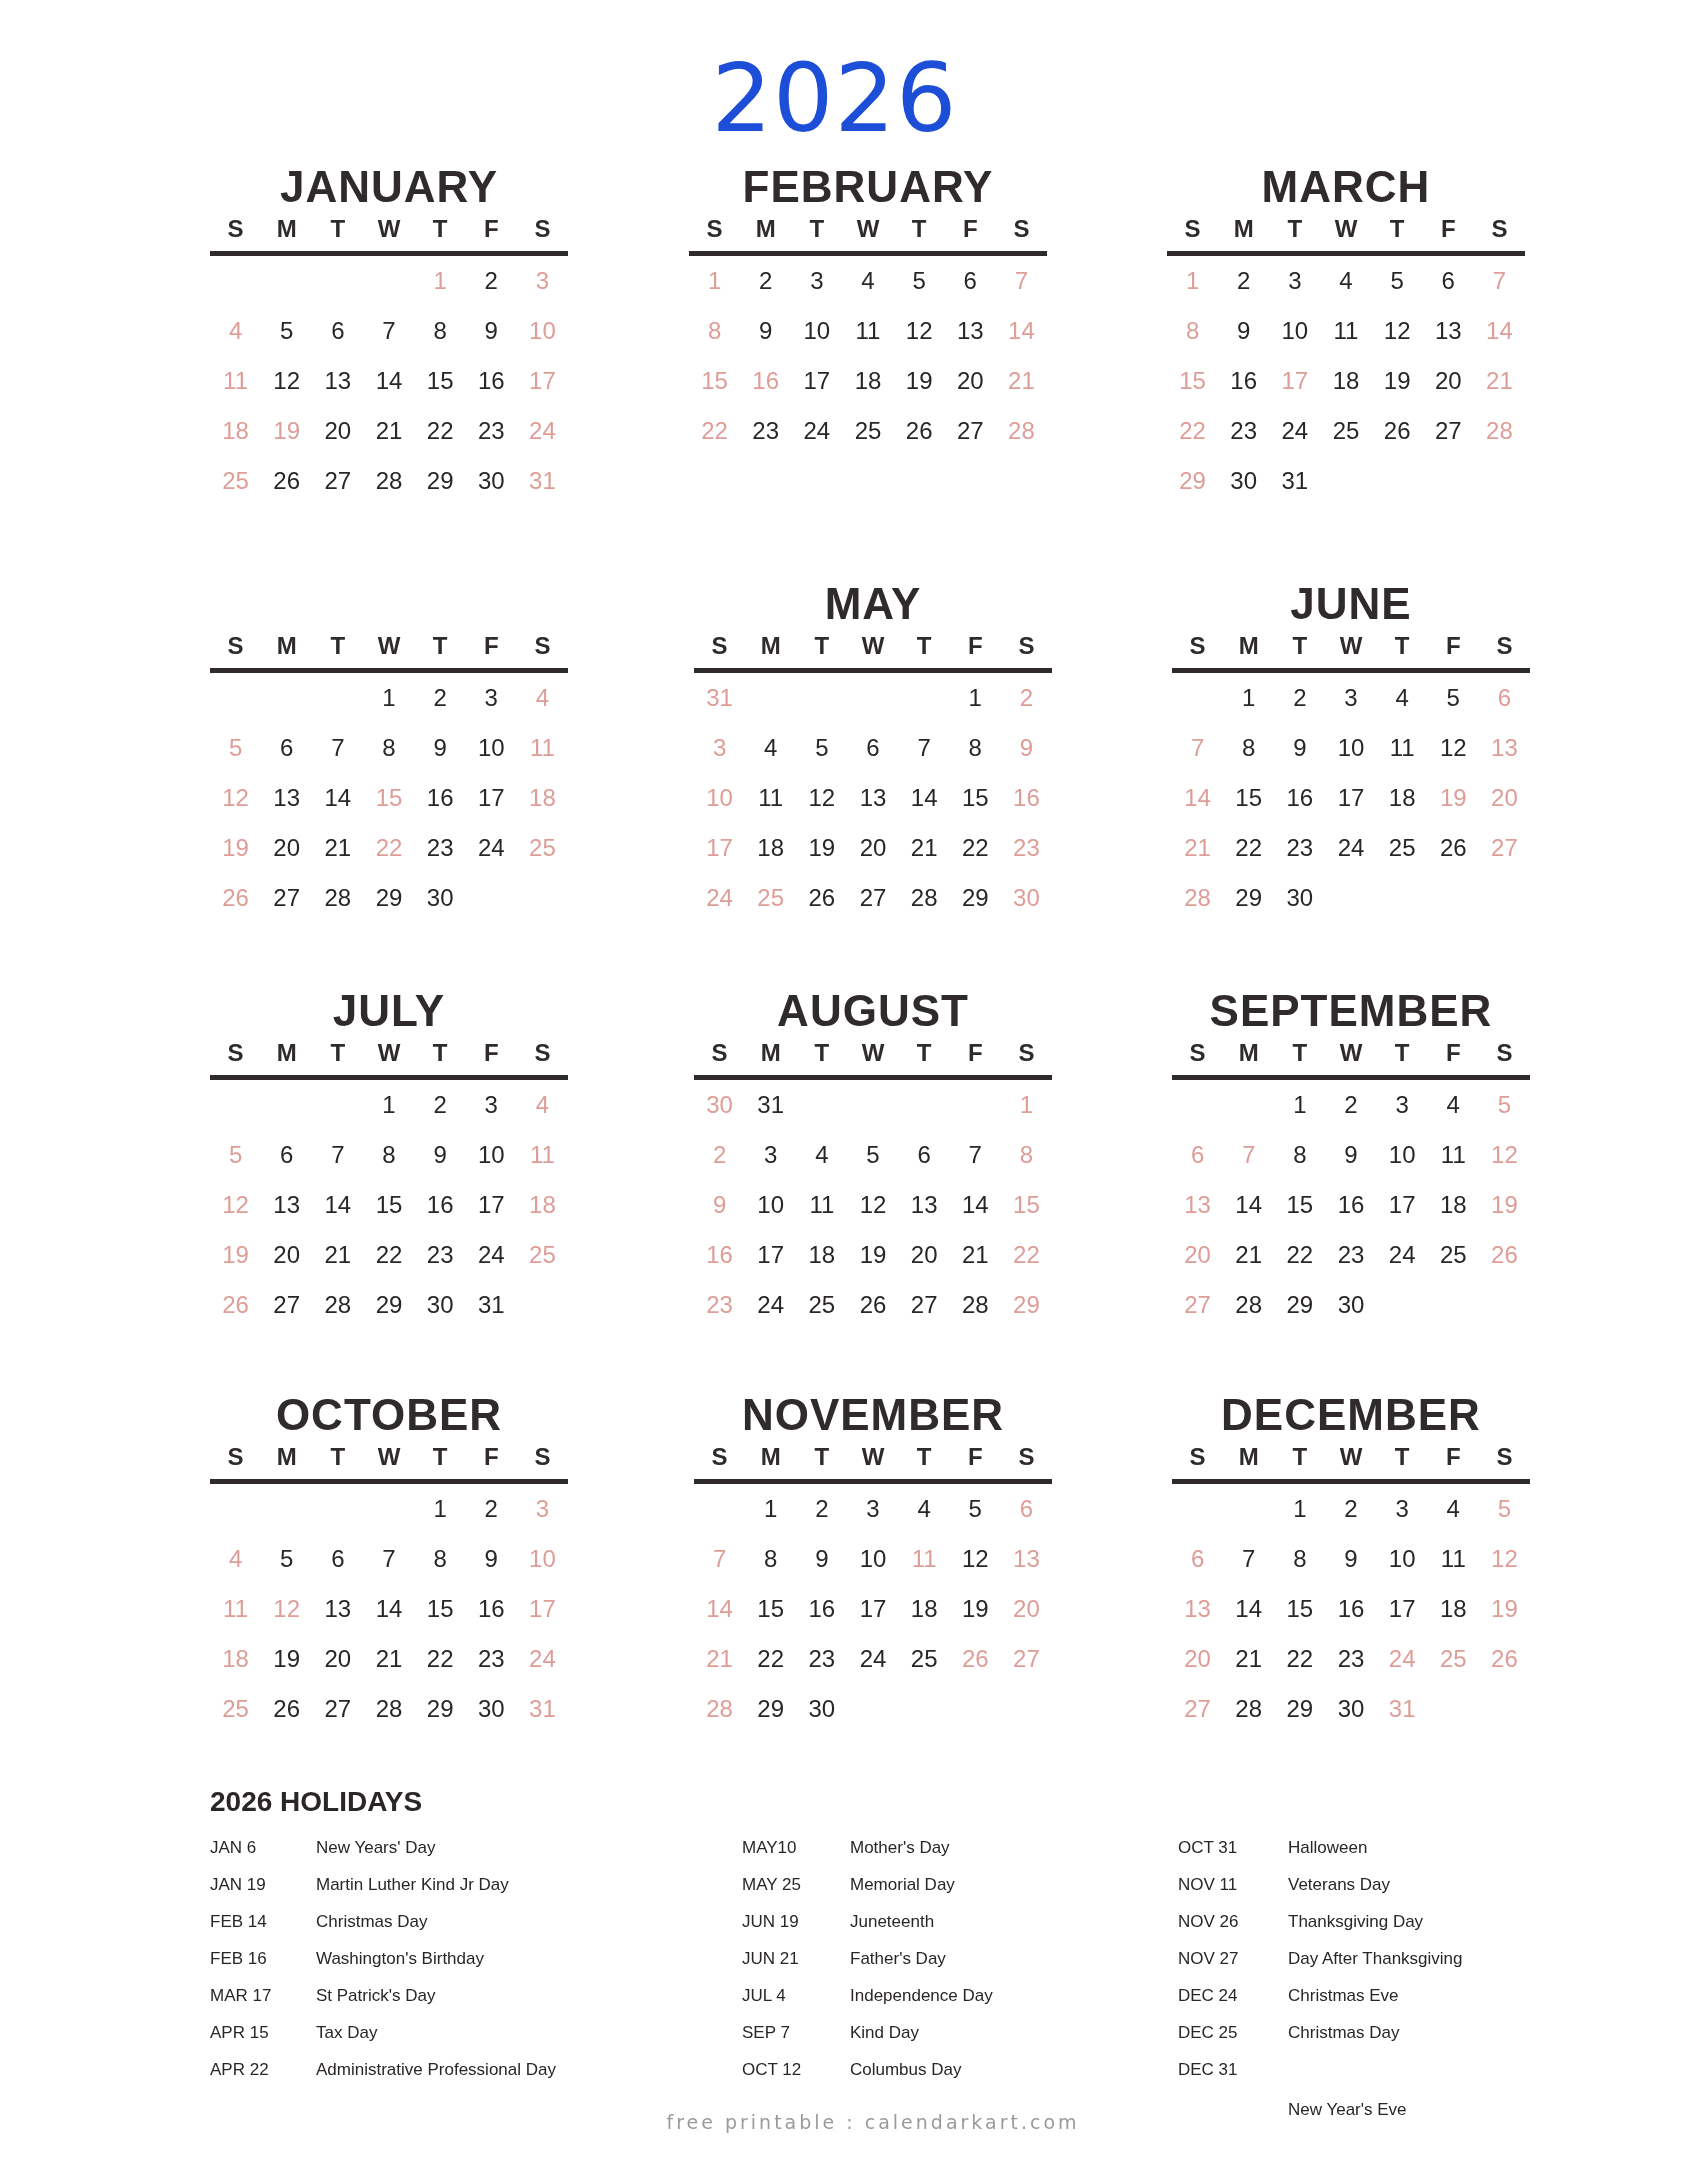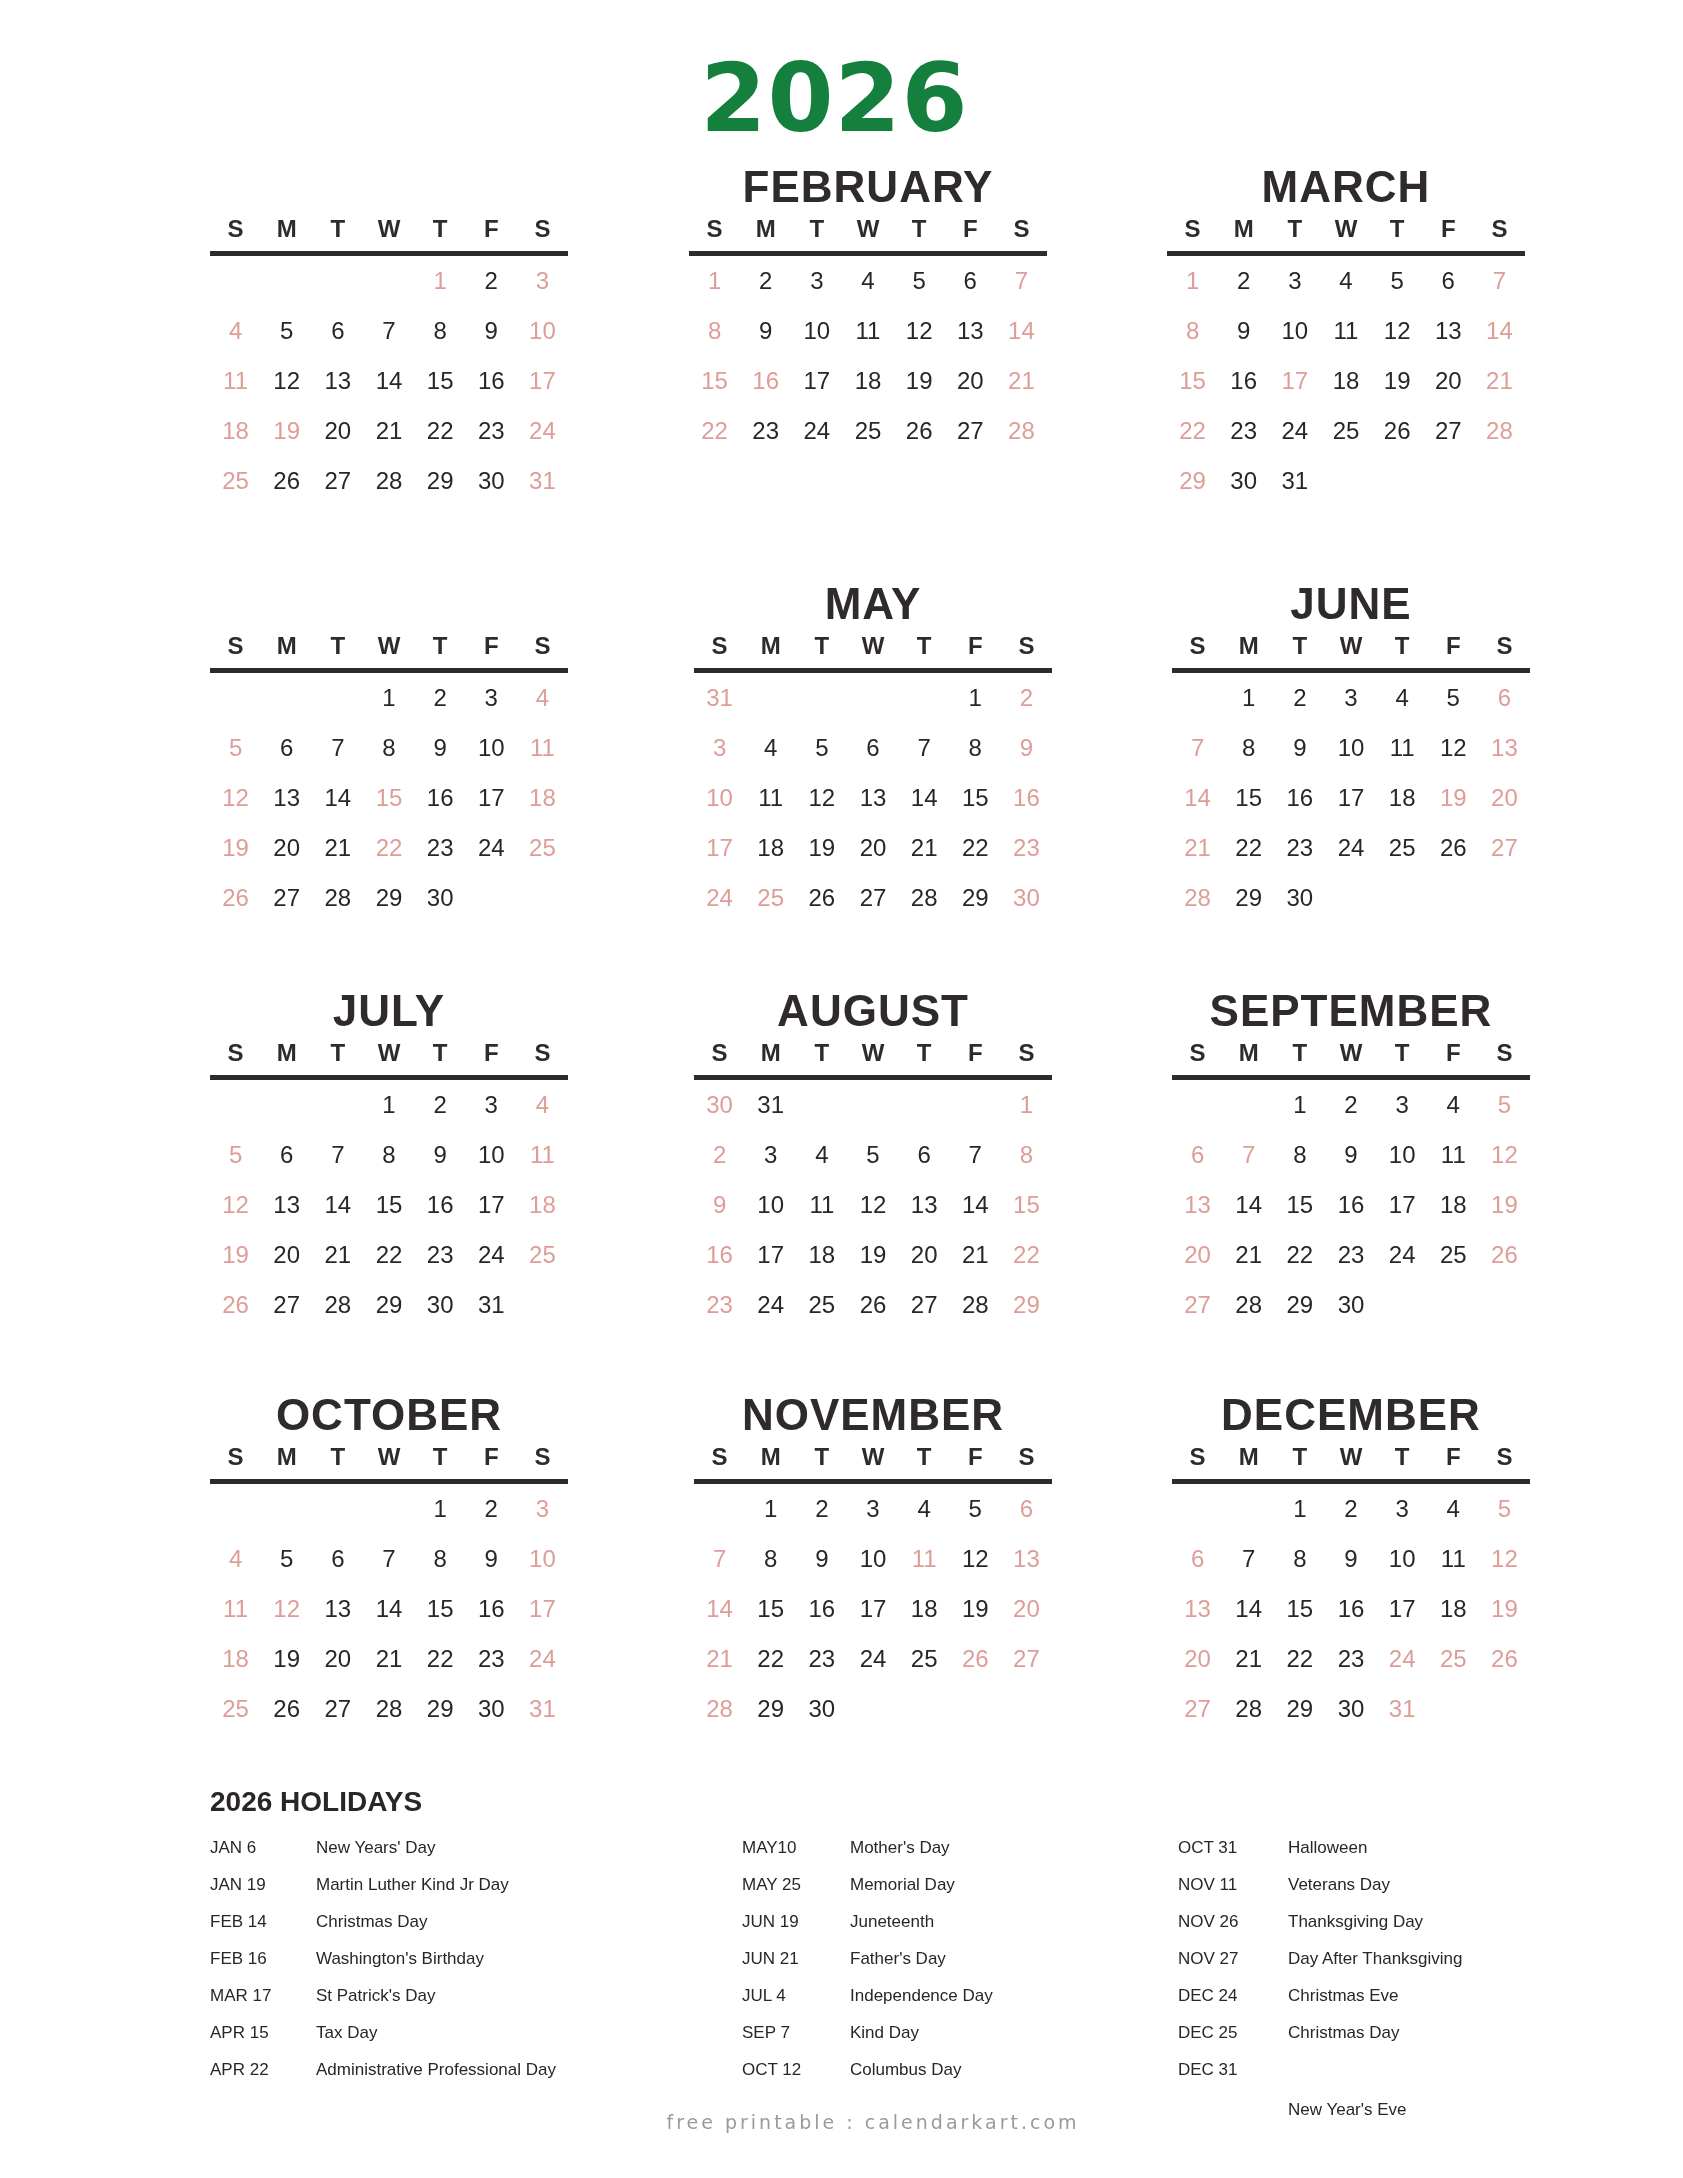--- a/index.html
+++ b/index.html
@@ -1,20 +1,20 @@
 <!DOCTYPE html>
 <html><head>
 <meta charset="utf-8">
 <style>
   html, body { margin:0; padding:0; background:#ffffff; }
   body { width:1683px; height:2178px; position:relative; overflow:hidden;
          font-family:"Liberation Sans", "DejaVu Sans", sans-serif; color:#2f2a2b; }
   .year { position:absolute; left:0; width:1669px; top:44px; text-align:center;
-          font-family:"DejaVu Sans", sans-serif; font-weight:bold; font-size:95px;
-          letter-spacing:1px; color:#15803d; line-height:109px; }
+          font-family:"DejaVu Sans", sans-serif; font-weight:normal; font-size:95px;
+          letter-spacing:1px; color:#1d4ed8; line-height:109px; }
   .month { position:absolute; width:358px; height:317px; }
   .month-name { position:absolute; left:0; right:0; top:0; height:50px; text-align:center;
                 font-weight:bold; font-size:44px; line-height:50px; letter-spacing:1px; color:#2f2a2b; }
   .wd-row { position:absolute; left:0; right:0; top:51px; height:32px; display:grid;
             grid-template-columns:repeat(7, 1fr); }
   .wd { text-align:center; font-weight:bold; font-size:24px; line-height:32px; color:#2f2a2b; }
   .rule { position:absolute; left:0; right:0; top:89px; height:5px; background:#2f2a2b; }
   .days { position:absolute; left:0; right:0; top:103px; display:grid;
           grid-template-columns:repeat(7, 1fr); }
   .d { text-align:center; font-size:24px; height:50px; line-height:32px; color:#2a2627; }
@@ -27,20 +27,21 @@
   .footer { position:absolute; left:0; width:1746px; top:2111px; text-align:center;
             font-family:"DejaVu Sans", sans-serif; font-size:19px; letter-spacing:3px; color:#9a9a9a; }
 </style>
 </head>
 <body>
 
 <div class="year">2026</div>
 
 <div id="months">
     <div class="month" style="left: 210px; top: 162px;">
+      <div class="month-name">JANUARY</div>
       <div class="wd-row">
         <div class="wd">S</div>
         <div class="wd">M</div>
         <div class="wd">T</div>
         <div class="wd">W</div>
         <div class="wd">T</div>
         <div class="wd">F</div>
         <div class="wd">S</div>
       </div>
       <div class="rule"></div>

